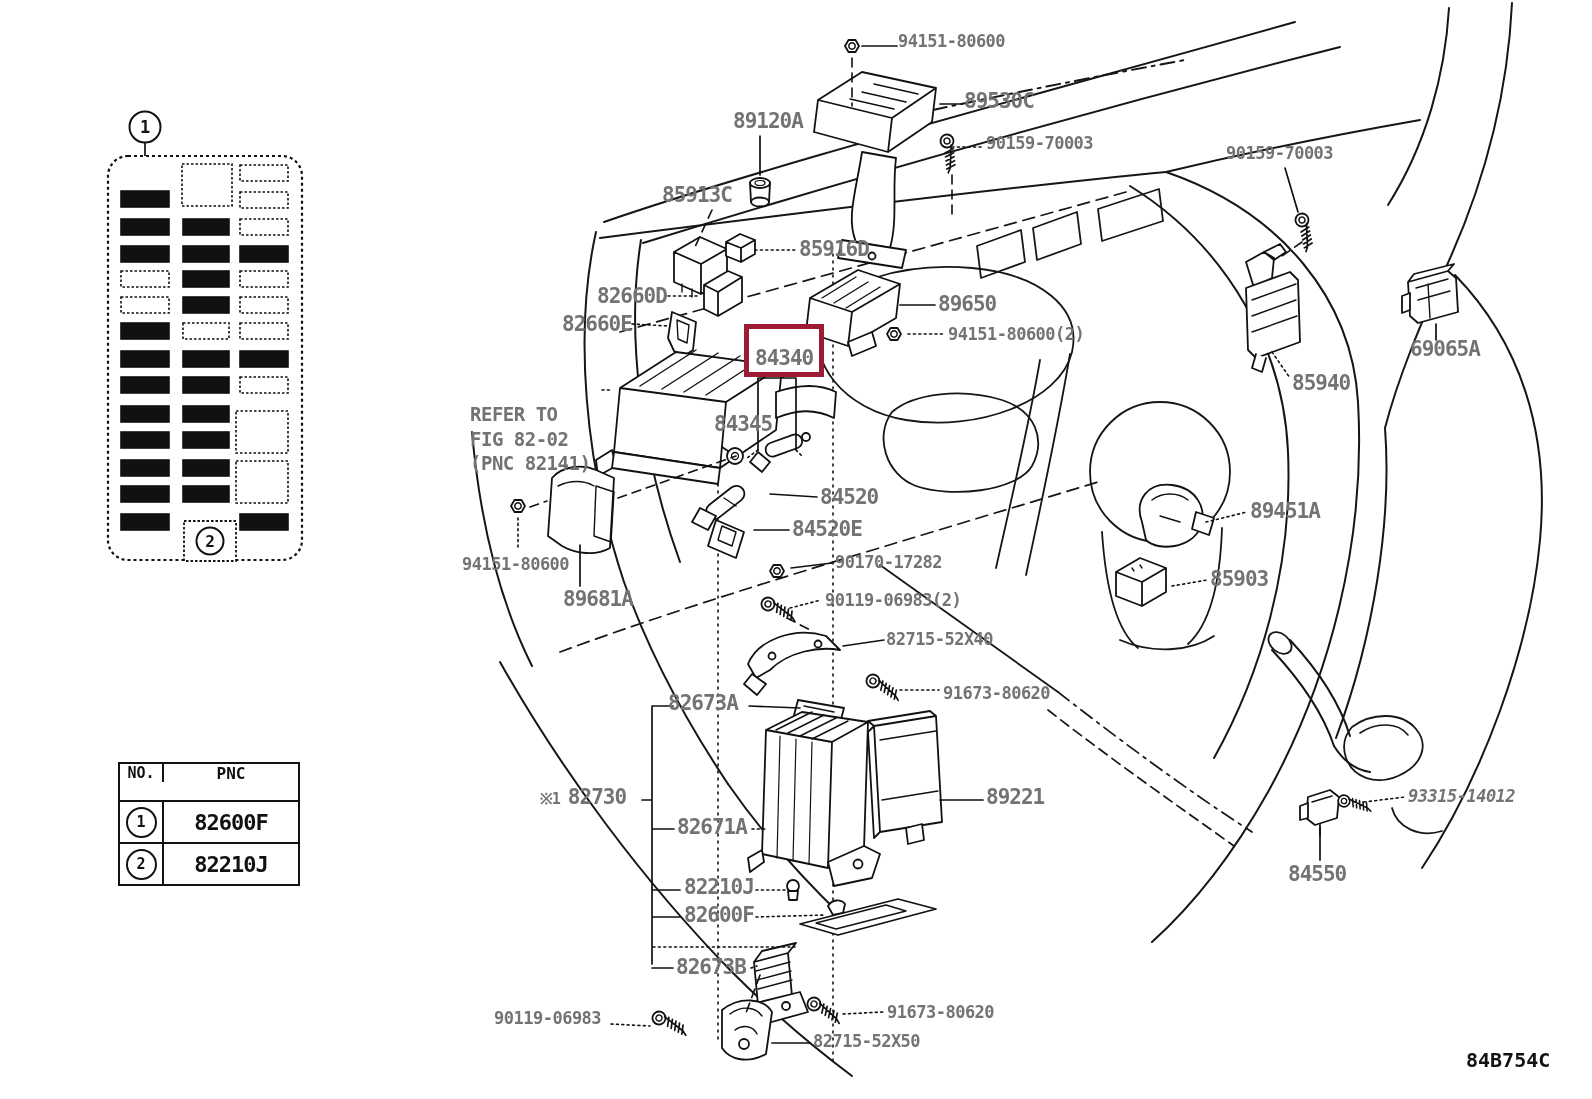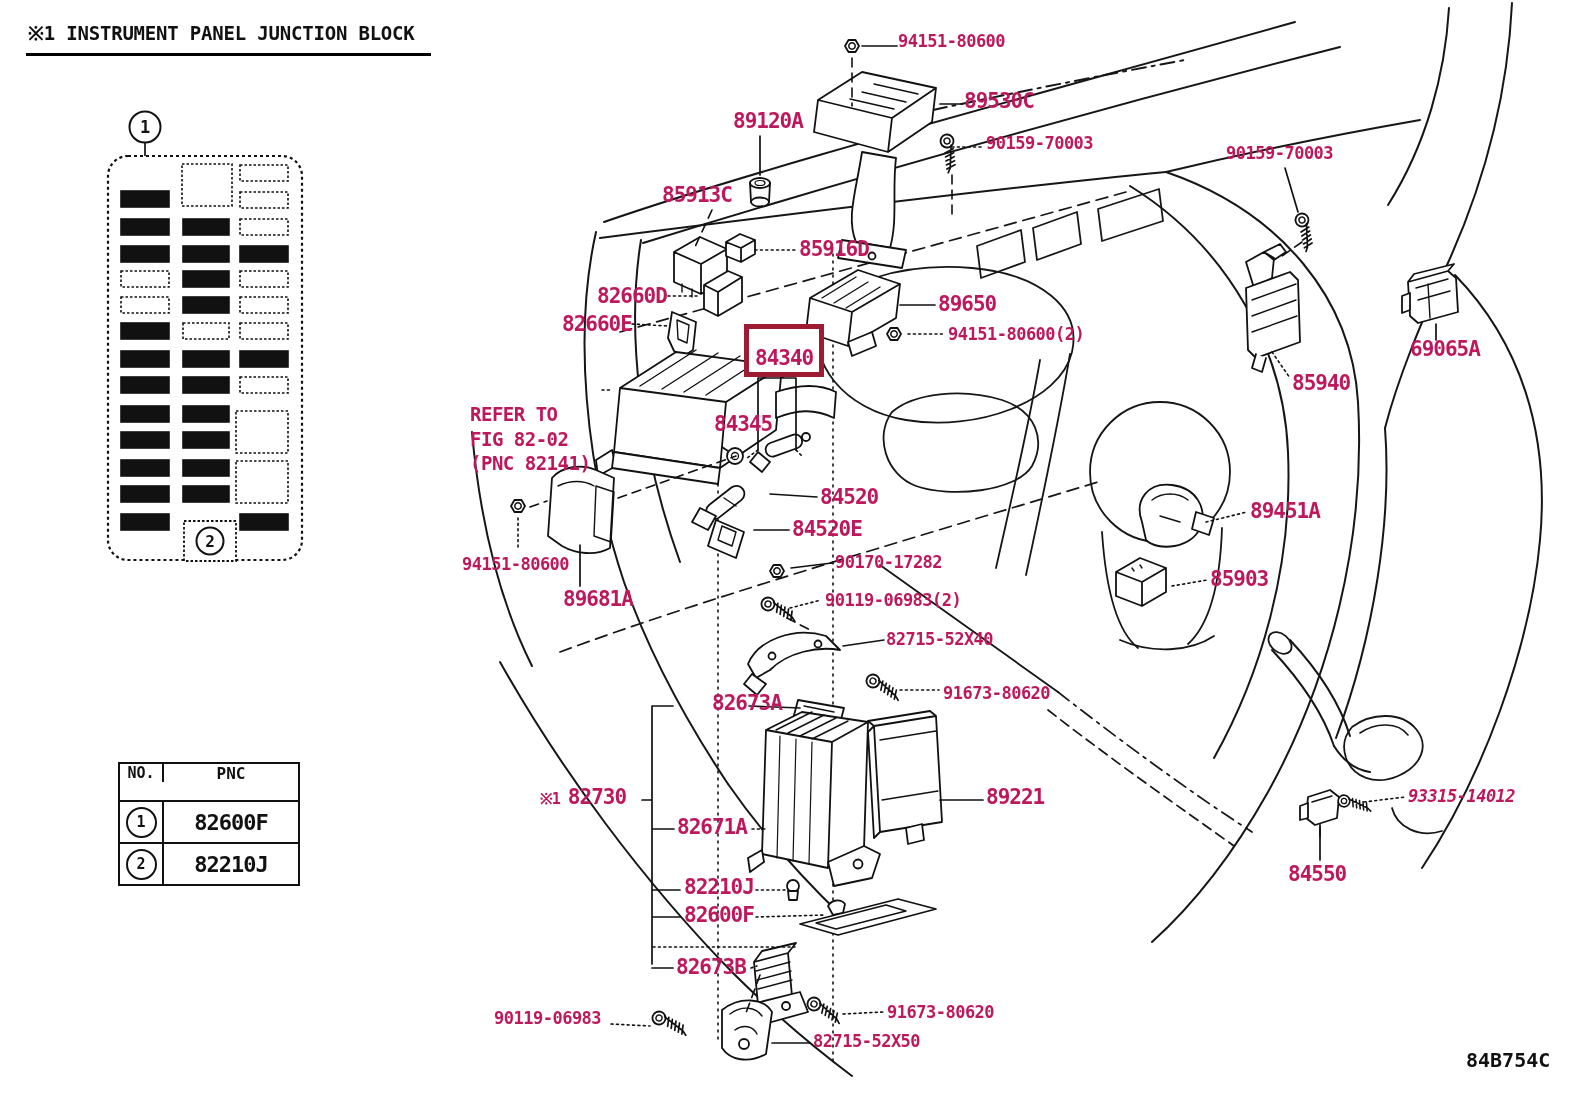--- a/index.html
+++ b/index.html
@@ -2,21 +2,21 @@
 <html><head>
 <meta charset="utf-8">
 <style>
   html,body{margin:0;padding:0;background:#fff}
   body{width:1592px;height:1099px;overflow:hidden;
        font-family:"DejaVu Sans Mono","Liberation Mono",monospace;color:#111}
   .stage{position:relative;width:1592px;height:1099px;background:#ffffff}
   .stage svg{position:absolute;left:0;top:0}
   #label-layer{position:absolute;left:0;top:0;width:100%;height:100%}
   .part-label{position:absolute;font-weight:700;font-size:17px;letter-spacing:-.5px;
-              line-height:1.05;white-space:nowrap;color:#be185d;cursor:pointer}
+              line-height:1.05;white-space:nowrap;color:#737373;cursor:pointer}
   .part-label.lg{font-size:21px;letter-spacing:-1px}
   .part-label.md{font-size:19px}
   .part-label.multiline{white-space:pre;line-height:1.3}
   .part-label.highlight{border:5px solid #9d1c34;background:#fff;padding:18px 6px 3px 6px}
   .part-label .prefix{font-size:.72em;font-weight:700}
   .diagram-title{position:absolute;left:26px;top:20px;font-size:19px;font-weight:700;
                  letter-spacing:-.2px;border-bottom:3px solid #000;padding:0 16px 7px 2px;
                  white-space:nowrap}
   .figure-code{position:absolute;left:1466px;top:1048px;font-size:20px;font-weight:600}
   .pnc-table{position:absolute;left:118px;top:762px;width:178px;border:2.5px solid #111;background:#fff}
@@ -341,21 +341,20 @@
       <circle cx="145" cy="127" r="15.5" fill="#fff" stroke="#111" stroke-width="2"></circle>
       <text x="145" y="133" text-anchor="middle" font-size="17" font-weight="bold" fill="#111">1</text>
     </g>
     <g>
       <circle cx="210" cy="541" r="13.5" fill="#fff" stroke="#111" stroke-width="2"></circle>
       <text x="210" y="547" text-anchor="middle" font-size="16" font-weight="bold" fill="#111">2</text>
     </g>
   </g>
 </svg>
 
-<div class="diagram-title">※1 INSTRUMENT PANEL JUNCTION BLOCK</div>
 
 <div id="label-layer">
       <div class="part-label" style="left: 898px; top: 33px;">94151-80600</div>
       <div class="part-label lg" style="left: 964px; top: 90px;">89530C</div>
       <div class="part-label lg" style="left: 733px; top: 110px; text-align: right;">89120A</div>
       <div class="part-label" style="left: 986px; top: 135px;">90159-70003</div>
       <div class="part-label lg" style="left: 662px; top: 184px;">85913C</div>
       <div class="part-label lg" style="left: 799px; top: 238px;">85916D</div>
       <div class="part-label lg" style="left: 597px; top: 285px;">82660D</div>
       <div class="part-label lg" style="left: 562px; top: 313px;">82660E</div>
@@ -372,21 +371,21 @@
       <div class="part-label lg" style="left: 820px; top: 486px;">84520</div>
       <div class="part-label lg" style="left: 792px; top: 518px;">84520E</div>
       <div class="part-label" style="left: 462px; top: 556px;">94151-80600</div>
       <div class="part-label lg" style="left: 563px; top: 588px;">89681A</div>
       <div class="part-label" style="left: 835px; top: 554px;">90170-17282</div>
       <div class="part-label" style="left: 825px; top: 592px;">90119-06983(2)</div>
       <div class="part-label" style="left: 886px; top: 631px;">82715-52X40</div>
       <div class="part-label lg" style="left: 1250px; top: 500px;">89451A</div>
       <div class="part-label lg" style="left: 1210px; top: 568px;">85903</div>
       <div class="part-label" style="left: 943px; top: 685px;">91673-80620</div>
-      <div class="part-label lg" style="left: 712px; top: 692px; text-align: right;">82673A</div>
+      <div class="part-label lg" style="left: 668px; top: 692px; text-align: right;">82673A</div>
       <div class="part-label lg" style="left: 540px; top: 786px;"><span class="prefix">※1 </span>82730</div>
       <div class="part-label lg" style="left: 986px; top: 786px;">89221</div>
       <div class="part-label lg" style="left: 677px; top: 816px;">82671A</div>
       <div class="part-label lg" style="left: 684px; top: 876px;">82210J</div>
       <div class="part-label lg" style="left: 684px; top: 904px;">82600F</div>
       <div class="part-label lg" style="left: 676px; top: 956px;">82673B</div>
       <div class="part-label" style="left: 1408px; top: 788px; font-style: italic;">93315-14012</div>
       <div class="part-label lg" style="left: 1288px; top: 863px;">84550</div>
       <div class="part-label" style="left: 494px; top: 1010px;">90119-06983</div>
       <div class="part-label" style="left: 887px; top: 1004px;">91673-80620</div>

